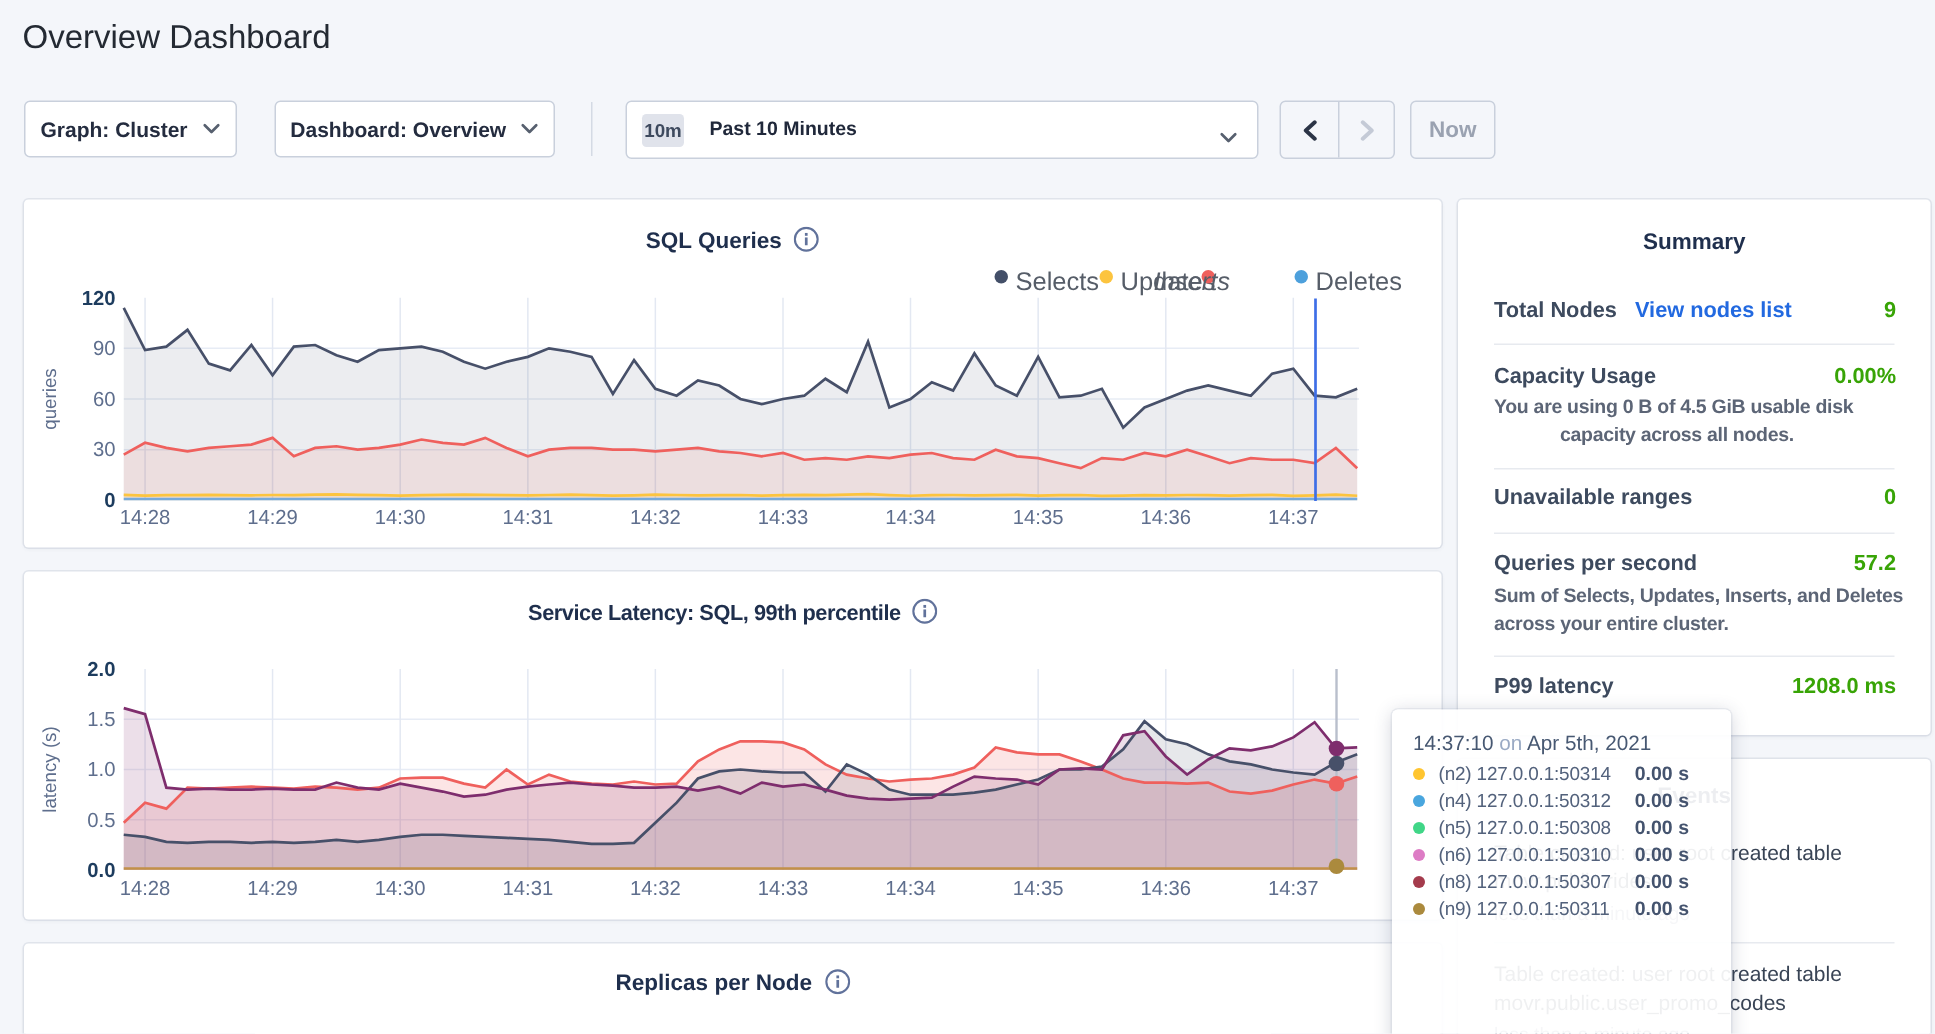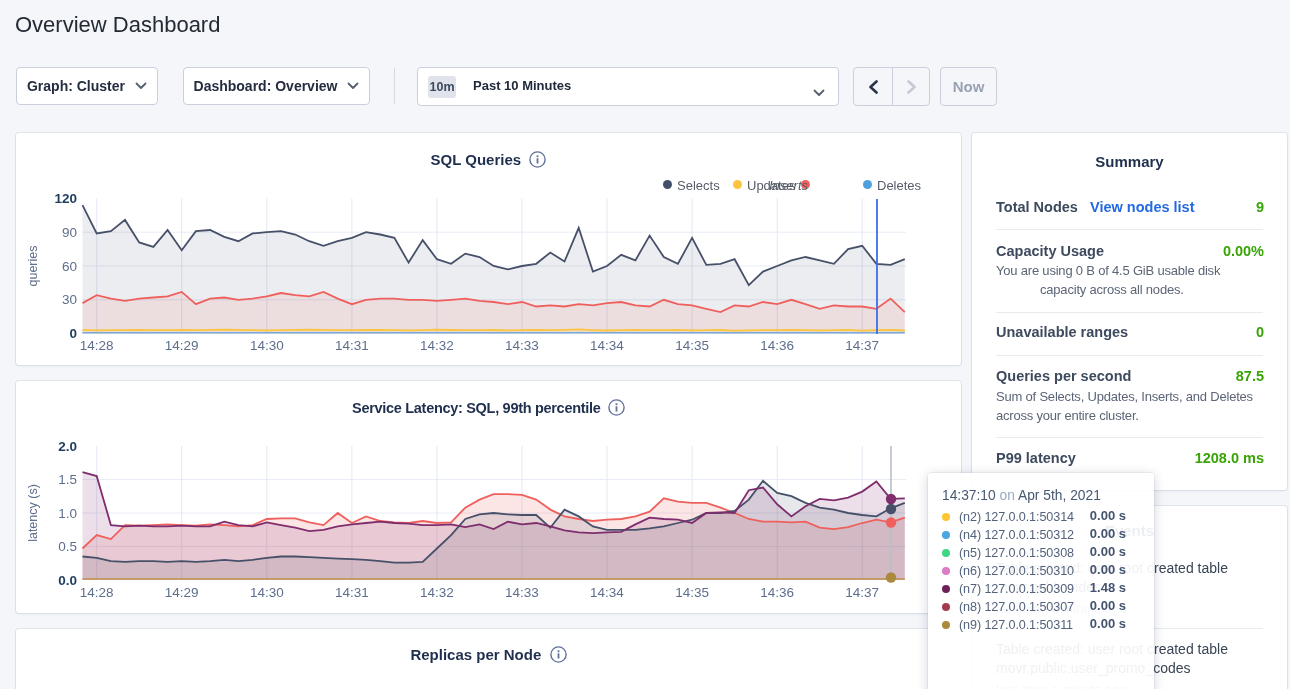--- a/index.html
+++ b/index.html
@@ -16,27 +16,27 @@
 .tp { position:absolute; left:417px; top:67px; width:422px; height:39px; background:#fff; border:1px solid #c9d0dc; border-radius:4px; }
 .tp .badge { position:absolute; left:10px; top:8px; width:28px; height:22px; background:#e0e3eb; border-radius:3px;
   font-size:12.5px; font-weight:700; color:#3e4a5e; text-align:center; line-height:22px; }
 .tp .tptext { position:absolute; left:55px; top:10px; font-size:13px; font-weight:700; color:#20283a; }
 .tp .chev { position:absolute; right:13px; top:15px; }
 .arrgrp { position:absolute; left:853px; top:67px; width:77px; height:39px; border:1px solid #c9d0dc; border-radius:4px; }
 .arrgrp .mid { position:absolute; left:38px; top:0; width:1px; height:37px; background:#c9d0dc; }
 .nowbtn { position:absolute; left:940px; top:67px; width:57px; height:39px; border:1px solid #c9d0dc; border-radius:4px;
   font-size:15px; font-weight:700; color:#9aa2b1; text-align:center; line-height:37px; }
 .ptitle { position:absolute; width:945px; left:16px; text-align:center; font-size:15px; font-weight:700; color:#1f2f4d; }
-.ltext { position:absolute; font-size:13px; color:#565d68; z-index:6;text-align:center; }
+.ltext { position:absolute; font-size:17px; color:#565d68; z-index:6;text-align:center; }
 .ldot { position:absolute; width:9px; height:9px; border-radius:50%; z-index:6; }
 .sctitle { position:absolute; width:315px; text-align:center; font-size:15px; font-weight:700; color:#1f2f4d; }
 .slabel { position:absolute; left:996px; font-size:14.5px; font-weight:700; color:#3d4a5e; white-space:nowrap; }
 .slink { position:absolute; font-size:14.5px; font-weight:700; color:#2269e0; white-space:nowrap; }
 .sval { position:absolute; font-size:14.5px; font-weight:700; color:#38a406; right:26px; text-align:right; }
-.sdesc { position:absolute; left:996px; font-size:13px; color:#5c6576; letter-spacing:-0.2px; white-space:nowrap; }
+.sdesc { position:absolute; left:996px; font-size:13px; color:#5c6576; letter-spacing:-0.2px; white-space:nowrap;font-weight:bold; }
 .sdiv { position:absolute; left:996px; width:267px; height:1px; background:#e7eaef; }
 .etext { position:absolute; left:996px; font-size:14px; color:#394455; white-space:nowrap; }
 .etime { position:absolute; left:996px; font-size:13px; color:#8792a5; white-space:nowrap; }
 .tooltip { position:absolute; left:928px; top:473px; width:226px; height:240px;
   background:rgba(255,255,255,0.92); border-radius:4px;
   box-shadow:0 2px 12px rgba(50,60,90,0.22), 0 0 0 1px rgba(143,156,180,0.12);
   padding:14px 14px 10px 14px; z-index:50; }
 .thead { font-size:13.8px; color:#475872; height:18px; line-height:18px; margin-bottom:2px; }
 .thead .on { color:#9aaac4; }
 .trow { position:relative; height:18px; line-height:18px; white-space:nowrap; }
@@ -192,21 +192,21 @@
 <div class="sdiv" style="top:229px;"></div>
 <span class="slabel" style="top:243px;">Capacity Usage</span>
 <span class="sval" style="top:243px;">0.00%</span>
 <span class="sdesc" style="top:263px;">You are using 0 B of 4.5 GiB usable disk</span>
 <span class="sdesc" style="top:282px;margin-left:44px;">capacity across all nodes.</span>
 <div class="sdiv" style="top:312px;"></div>
 <span class="slabel" style="top:324px;">Unavailable ranges</span>
 <span class="sval" style="top:324px;">0</span>
 <div class="sdiv" style="top:355px;"></div>
 <span class="slabel" style="top:368px;">Queries per second</span>
-<span class="sval" style="top:368px;">87.5</span>
+<span class="sval" style="top:368px;">57.2</span>
 <span class="sdesc" style="top:389px;">Sum of Selects, Updates, Inserts, and Deletes</span>
 <span class="sdesc" style="top:408px;">across your entire cluster.</span>
 <div class="sdiv" style="top:437px;"></div>
 <span class="slabel" style="top:450px;">P99 latency</span>
 <span class="sval" style="top:450px;">1208.0 ms</span>
 
 <div class="card" style="left:972px; top:506px; width:315px; height:300px;"></div>
 <div class="sctitle" style="left:972px; top:522px;">Events</div>
 <span class="etext" style="top:560px;">Table created: user root created table</span>
 <span class="etext" style="top:579px;">movr.public.rides</span>
@@ -215,16 +215,15 @@
 <span class="etext" style="top:641px;">Table created: user root created table</span>
 <span class="etext" style="top:660px;">movr.public.user_promo_codes</span>
 <span class="etime" style="top:682px;">less than a minute ago</span>
 
 <div class="tooltip">
   <div class="thead">14:37:10 <span class="on">on</span> Apr 5th, 2021</div>
     <div class="trow"><span class="tdot" style="background:#ffc530"></span><span class="tlabel">(n2) 127.0.0.1:50314</span><span class="tval">0.00 s</span></div>
     <div class="trow"><span class="tdot" style="background:#49a6de"></span><span class="tlabel">(n4) 127.0.0.1:50312</span><span class="tval">0.00 s</span></div>
     <div class="trow"><span class="tdot" style="background:#40d687"></span><span class="tlabel">(n5) 127.0.0.1:50308</span><span class="tval">0.00 s</span></div>
     <div class="trow"><span class="tdot" style="background:#dd7cc5"></span><span class="tlabel">(n6) 127.0.0.1:50310</span><span class="tval">0.00 s</span></div>
-    <div class="trow"><span class="tdot" style="background:#6e2158"></span><span class="tlabel">(n7) 127.0.0.1:50309</span><span class="tval">1.48 s</span></div>
     <div class="trow"><span class="tdot" style="background:#a43b4c"></span><span class="tlabel">(n8) 127.0.0.1:50307</span><span class="tval">0.00 s</span></div>
     <div class="trow"><span class="tdot" style="background:#ab8a3d"></span><span class="tlabel">(n9) 127.0.0.1:50311</span><span class="tval">0.00 s</span></div>
 </div>
 
 </body></html>

